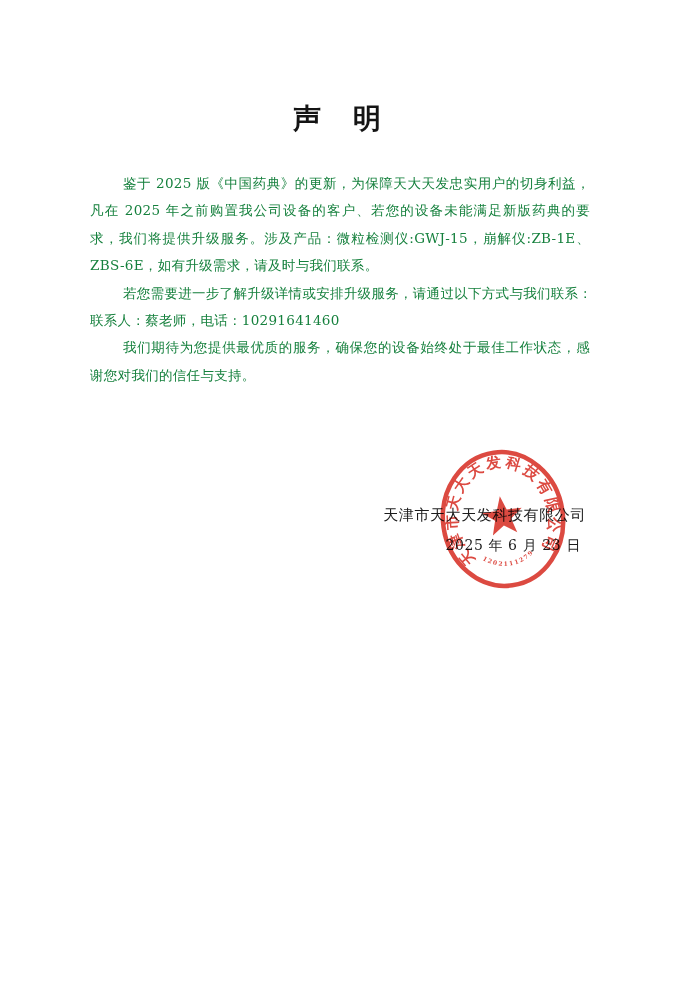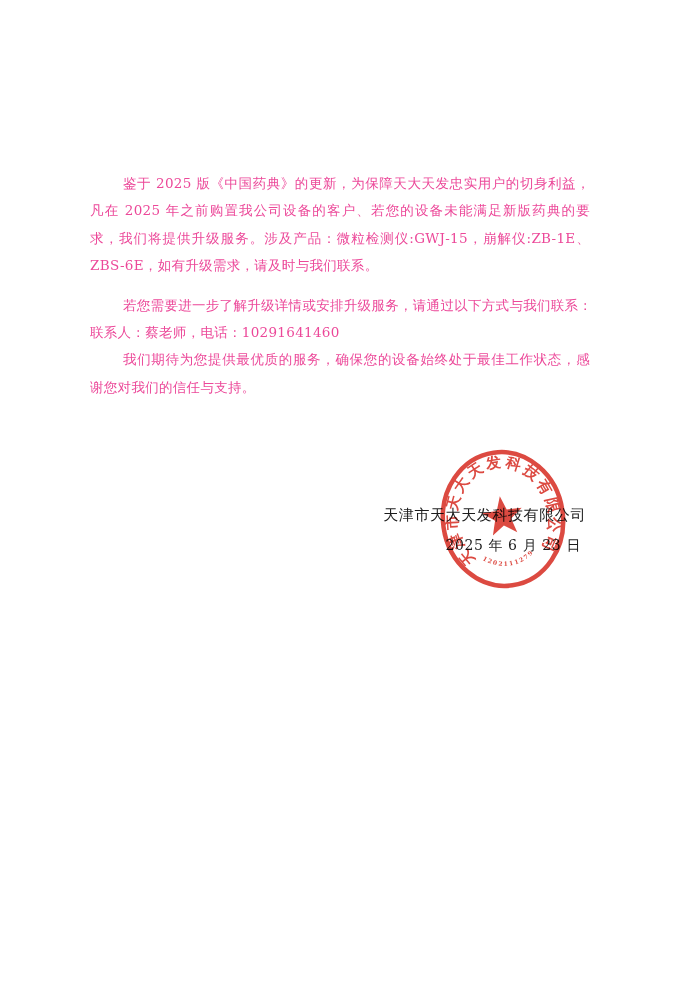--- a/index.html
+++ b/index.html
@@ -27,25 +27,25 @@
   }
   .doc-body {
     position: absolute;
     left: 90px;
     top: 170px;
     width: 500px;
     font-size: 13.5px;
     line-height: 27.4px;
     letter-spacing: 0.3px;
     text-align: justify;
-    color: #ec4899;
+    color: #15803d;
   }
   .para { margin: 0; }
   .para.indent { text-indent: 33px; }
-  .para.oneline { white-space: nowrap; overflow: visible; margin-top: 12px; }
+  .para.oneline { white-space: nowrap; overflow: visible; }
   .signature-block { position: absolute; top: 0; left: 0; width: 676px; height: 0; }
   .sig-company {
     position: absolute;
     top: 506px; right: 90px;
     font-size: 15px;
     letter-spacing: 0.6px;
     color: #1c1c1c;
     white-space: nowrap;
   }
   .sig-date {
@@ -67,20 +67,21 @@
   .seal text {
     font-family: "DejaVu Serif", "Liberation Serif", serif;
     font-weight: bold;
   }
 </style>
 </head>
 <body>
 
 <div class="page">
 
+  <h1 class="doc-title">声　明</h1>
 
   <div class="doc-body">
     <p class="para indent">鉴于 2025 版《中国药典》的更新，为保障天大天发忠实用户的切身利益，凡在 2025 年之前购置我公司设备的客户、若您的设备未能满足新版药典的要求，我们将提供升级服务。涉及产品：微粒检测仪:GWJ-15，崩解仪:ZB-1E、 ZBS-6E，如有升级需求，请及时与我们联系。</p>
     <p class="para indent oneline">若您需要进一步了解升级详情或安排升级服务，请通过以下方式与我们联系：</p>
     <p class="para">联系人：蔡老师，电话：10291641460</p>
     <p class="para indent">我们期待为您提供最优质的服务，确保您的设备始终处于最佳工作状态，感谢您对我们的信任与支持。</p>
   </div>
 
   <div class="signature-block">
     <div class="sig-company">天津市天大天发科技有限公司</div>

